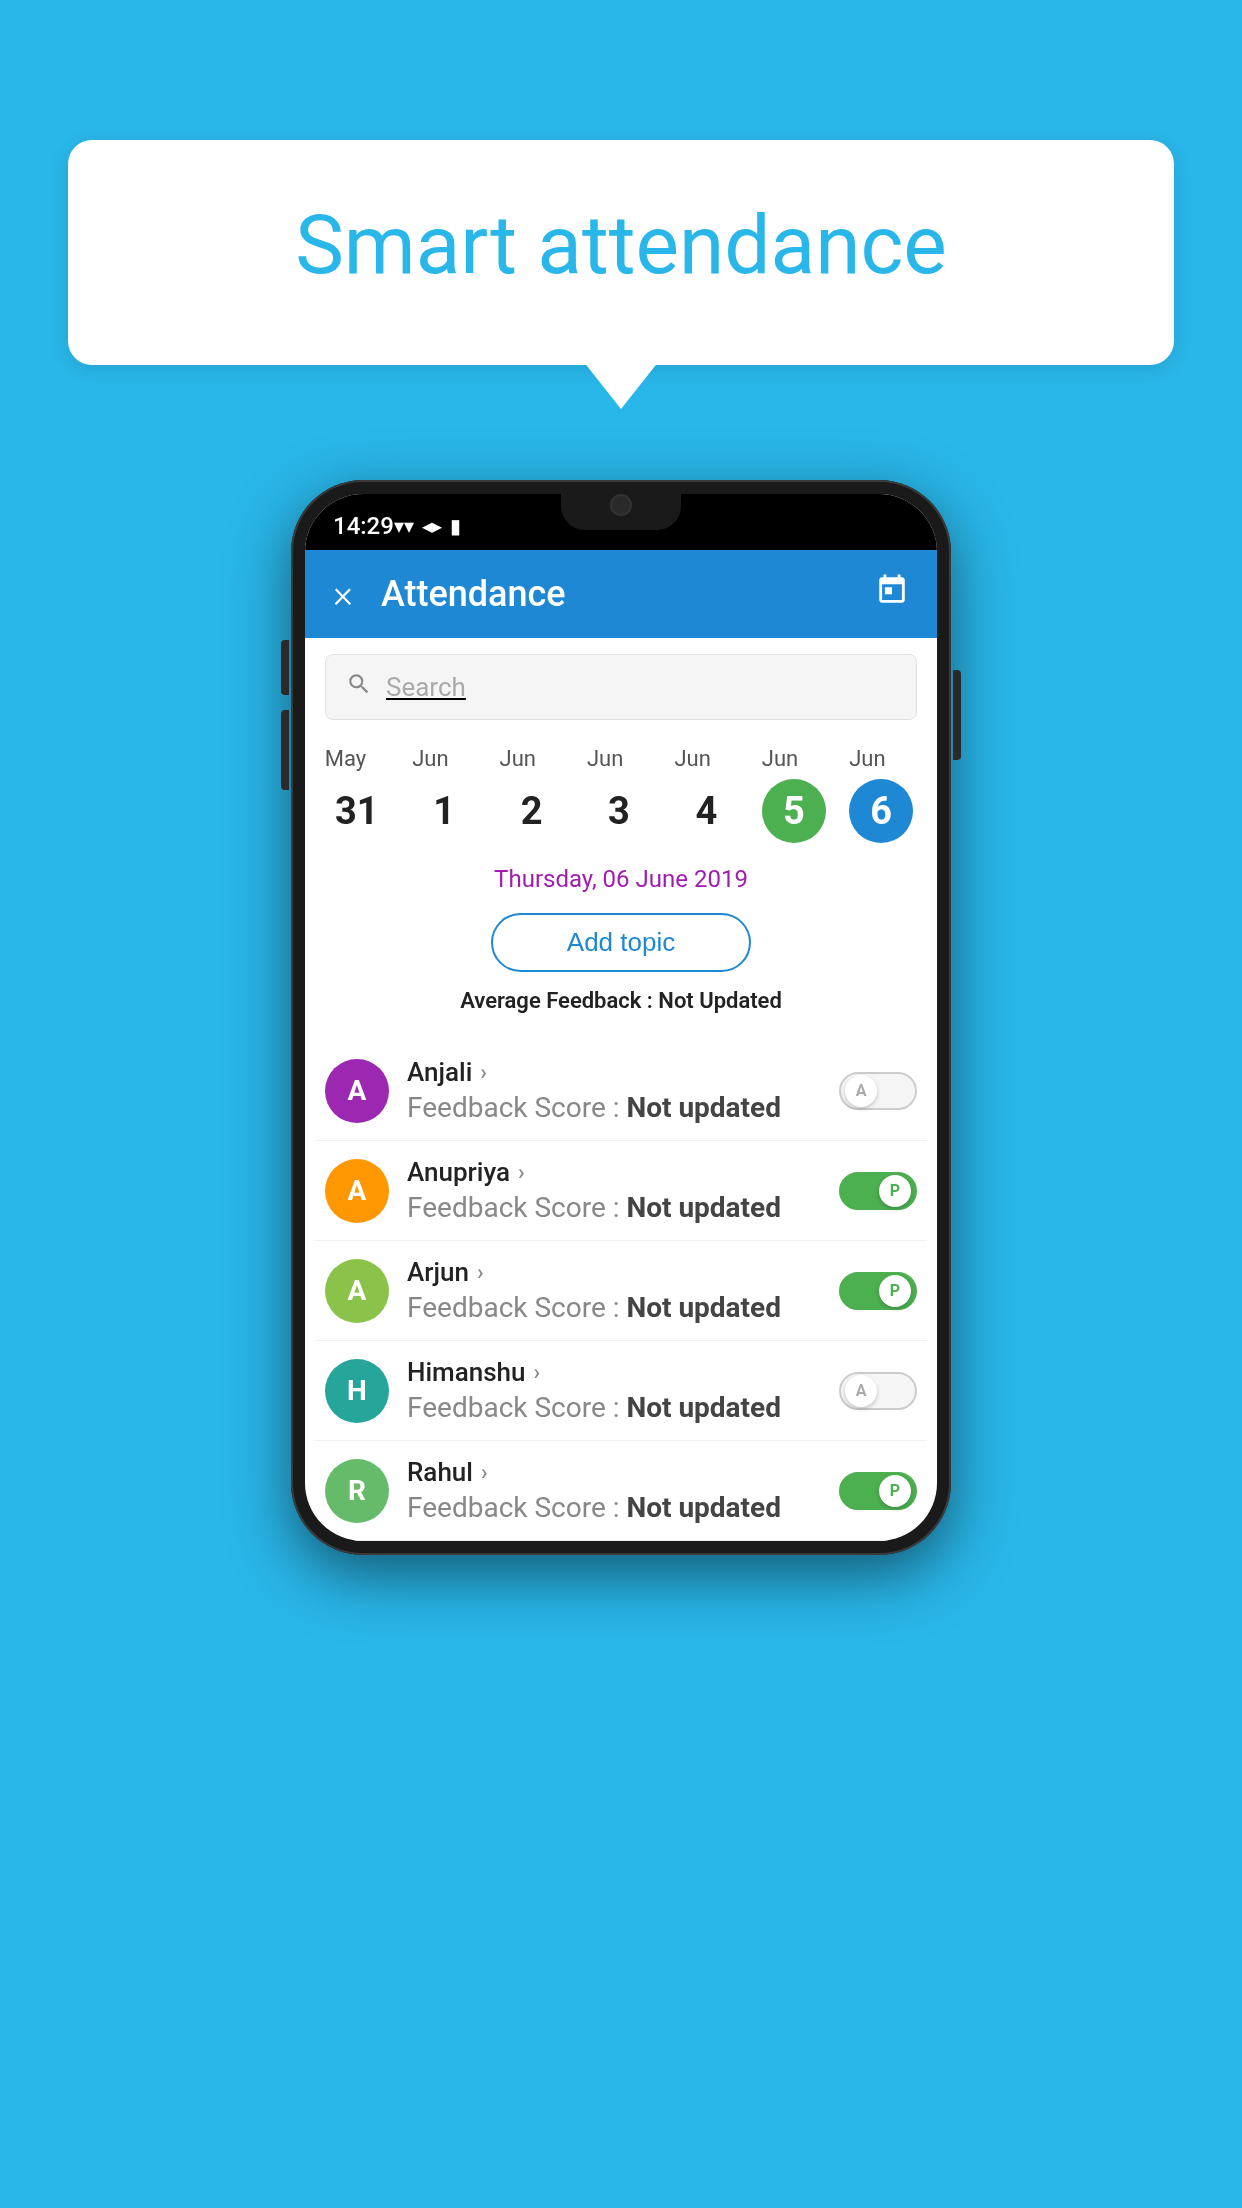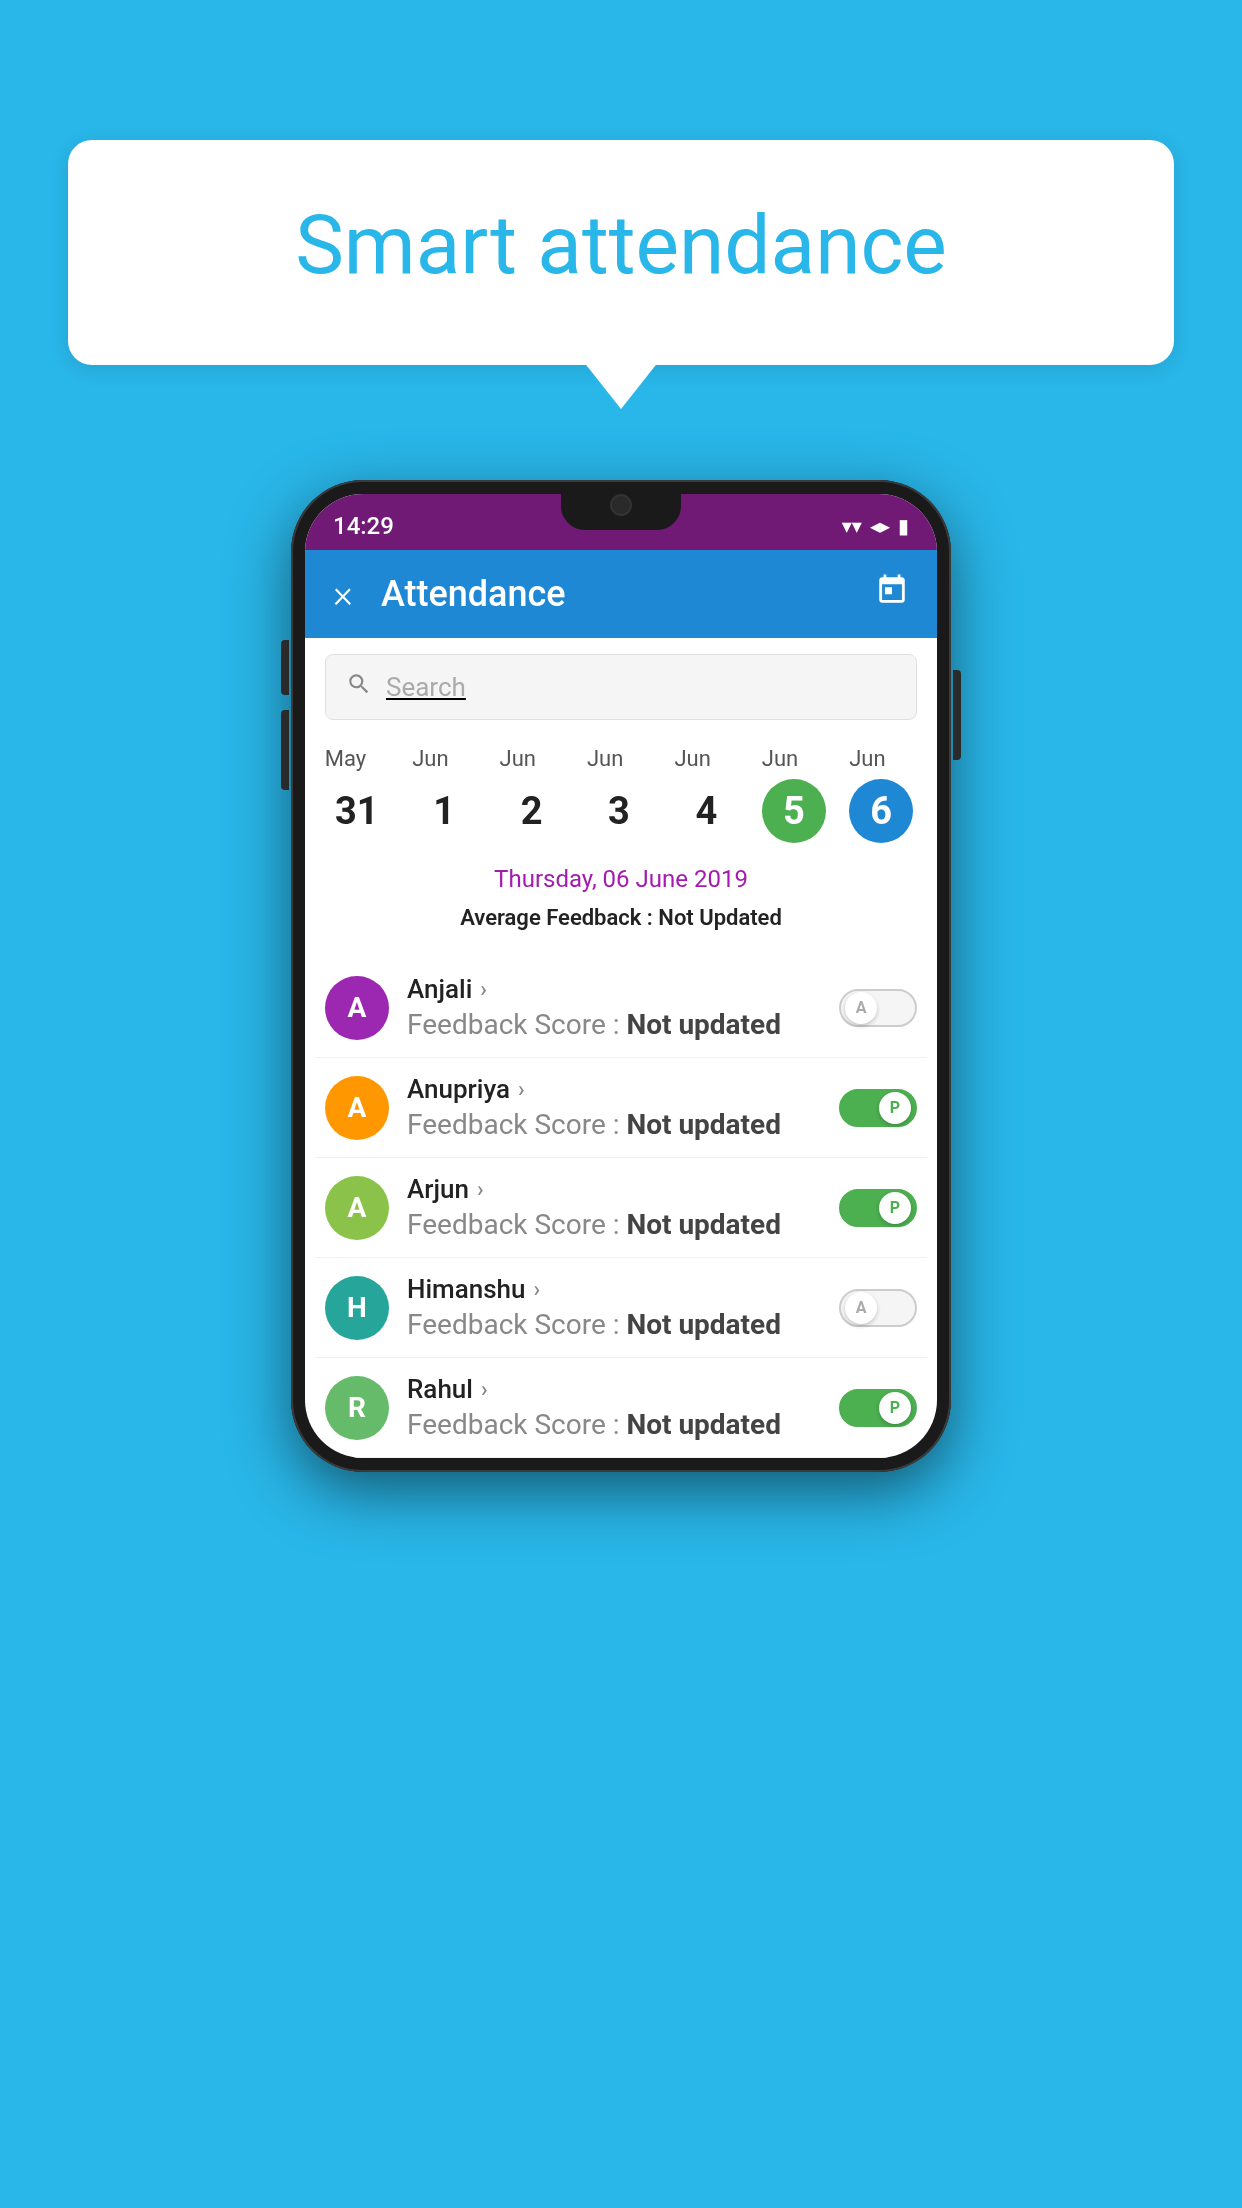--- a/index.html
+++ b/index.html
@@ -133,25 +133,24 @@
 
     .phone-screen {
       background: white;
       border-radius: 58px;
       overflow: hidden;
       position: relative;
     }
 
     
     .status-bar {
-      background: #701a75;
+      background: #000000;
       height: 56px;
       display: flex;
       align-items: center;
-      justify-content: space-between;
       padding: 0 28px;
       padding-top: 8px;
     }
 
     .status-time {
       color: white;
       font-size: 24px;
       font-weight: 500;
     }
 
@@ -476,20 +475,21 @@
             <div class="cal-date today">5</div>
           </div>
           <div class="cal-day">
             <div class="cal-month">Jun</div>
             <div class="cal-date selected">6</div>
           </div>
         </div>
 
       <div class="date-display">Thursday, 06 June 2019</div>
 
+      <button class="add-topic-btn">Add topic</button>
 
       <div class="avg-feedback">
         <span>Average Feedback : </span><span style="color:#222;font-weight:600;">Not Updated</span>
       </div>
 
       <div class="student-list" id="student-list">
           <div class="student-row">
             <div class="student-avatar" style="background: rgb(156, 39, 176);">A</div>
             <div class="student-info">
               <div class="student-name">Anjali <span class="chevron-right">›</span></div>

